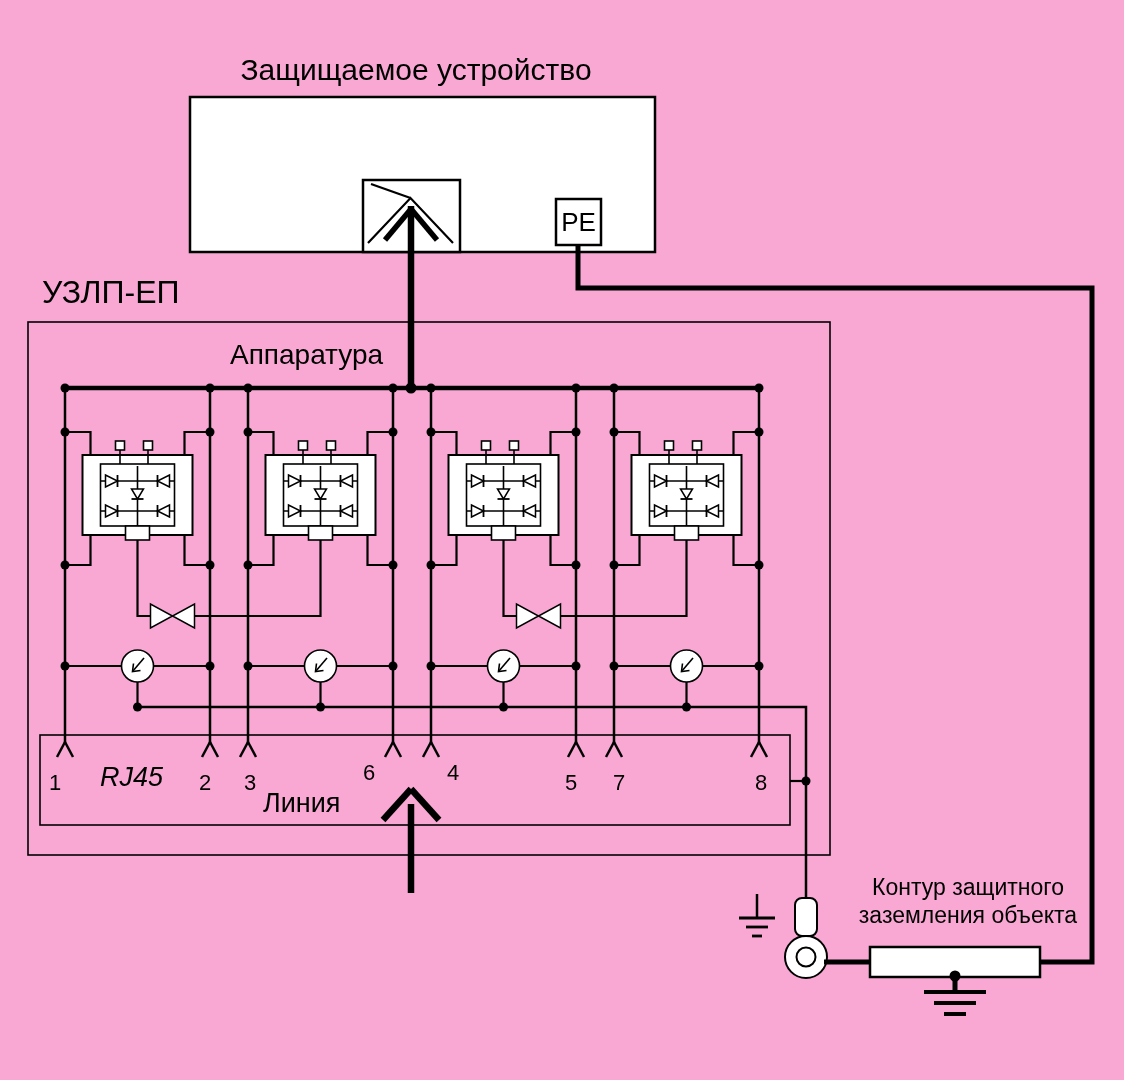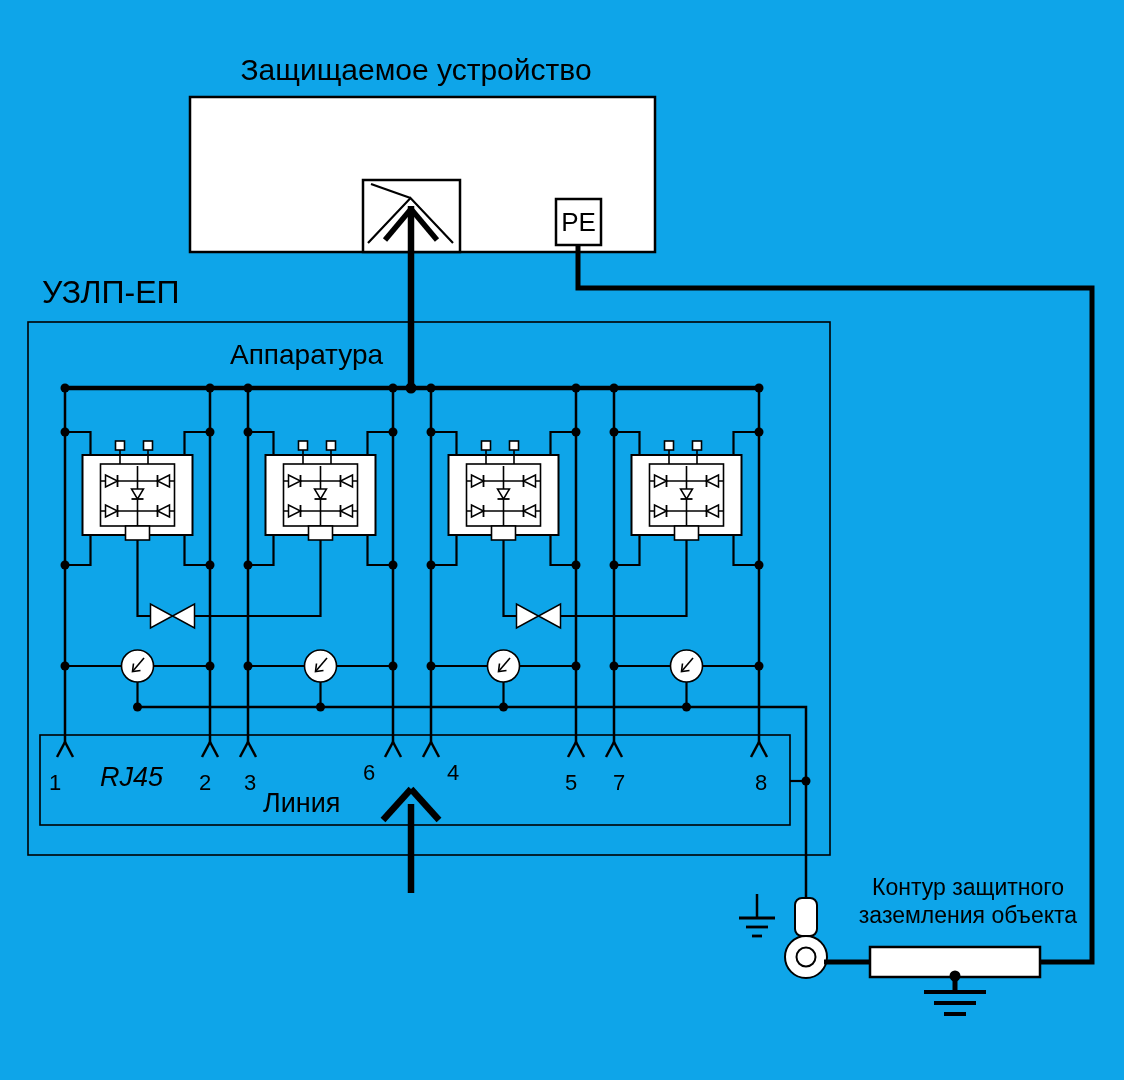--- a/index.html
+++ b/index.html
@@ -1,16 +1,16 @@
 <!DOCTYPE html>
 <html><head>
 <meta charset="utf-8">
 <style>
   html,body{margin:0;padding:0;background:#fff;}
-  .stage{position:relative;width:1124px;height:1080px;background:#0ea5e9;}
+  .stage{position:relative;width:1124px;height:1080px;background:#f9a8d4;}
   .lbl{fill:#000;font-family:"Liberation Sans",sans-serif;}
   .t30{font-size:30px;} .t32{font-size:32px;} .t28{font-size:28px;}
   .t26{font-size:26px;} .t27{font-size:27px;} .t22{font-size:22px;} .t23{font-size:23px;}
   .it{font-style:italic;}
   .w15{stroke:#000;stroke-width:1.6;fill:none;}
   .w17{stroke:#000;stroke-width:1.8;fill:none;}
   .w2{stroke:#000;stroke-width:2.2;fill:none;}
   .w25{stroke:#000;stroke-width:2.5;fill:none;}
   .w28{stroke:#000;stroke-width:2.8;fill:none;}
   .w4{stroke:#000;stroke-width:4;fill:none;}

